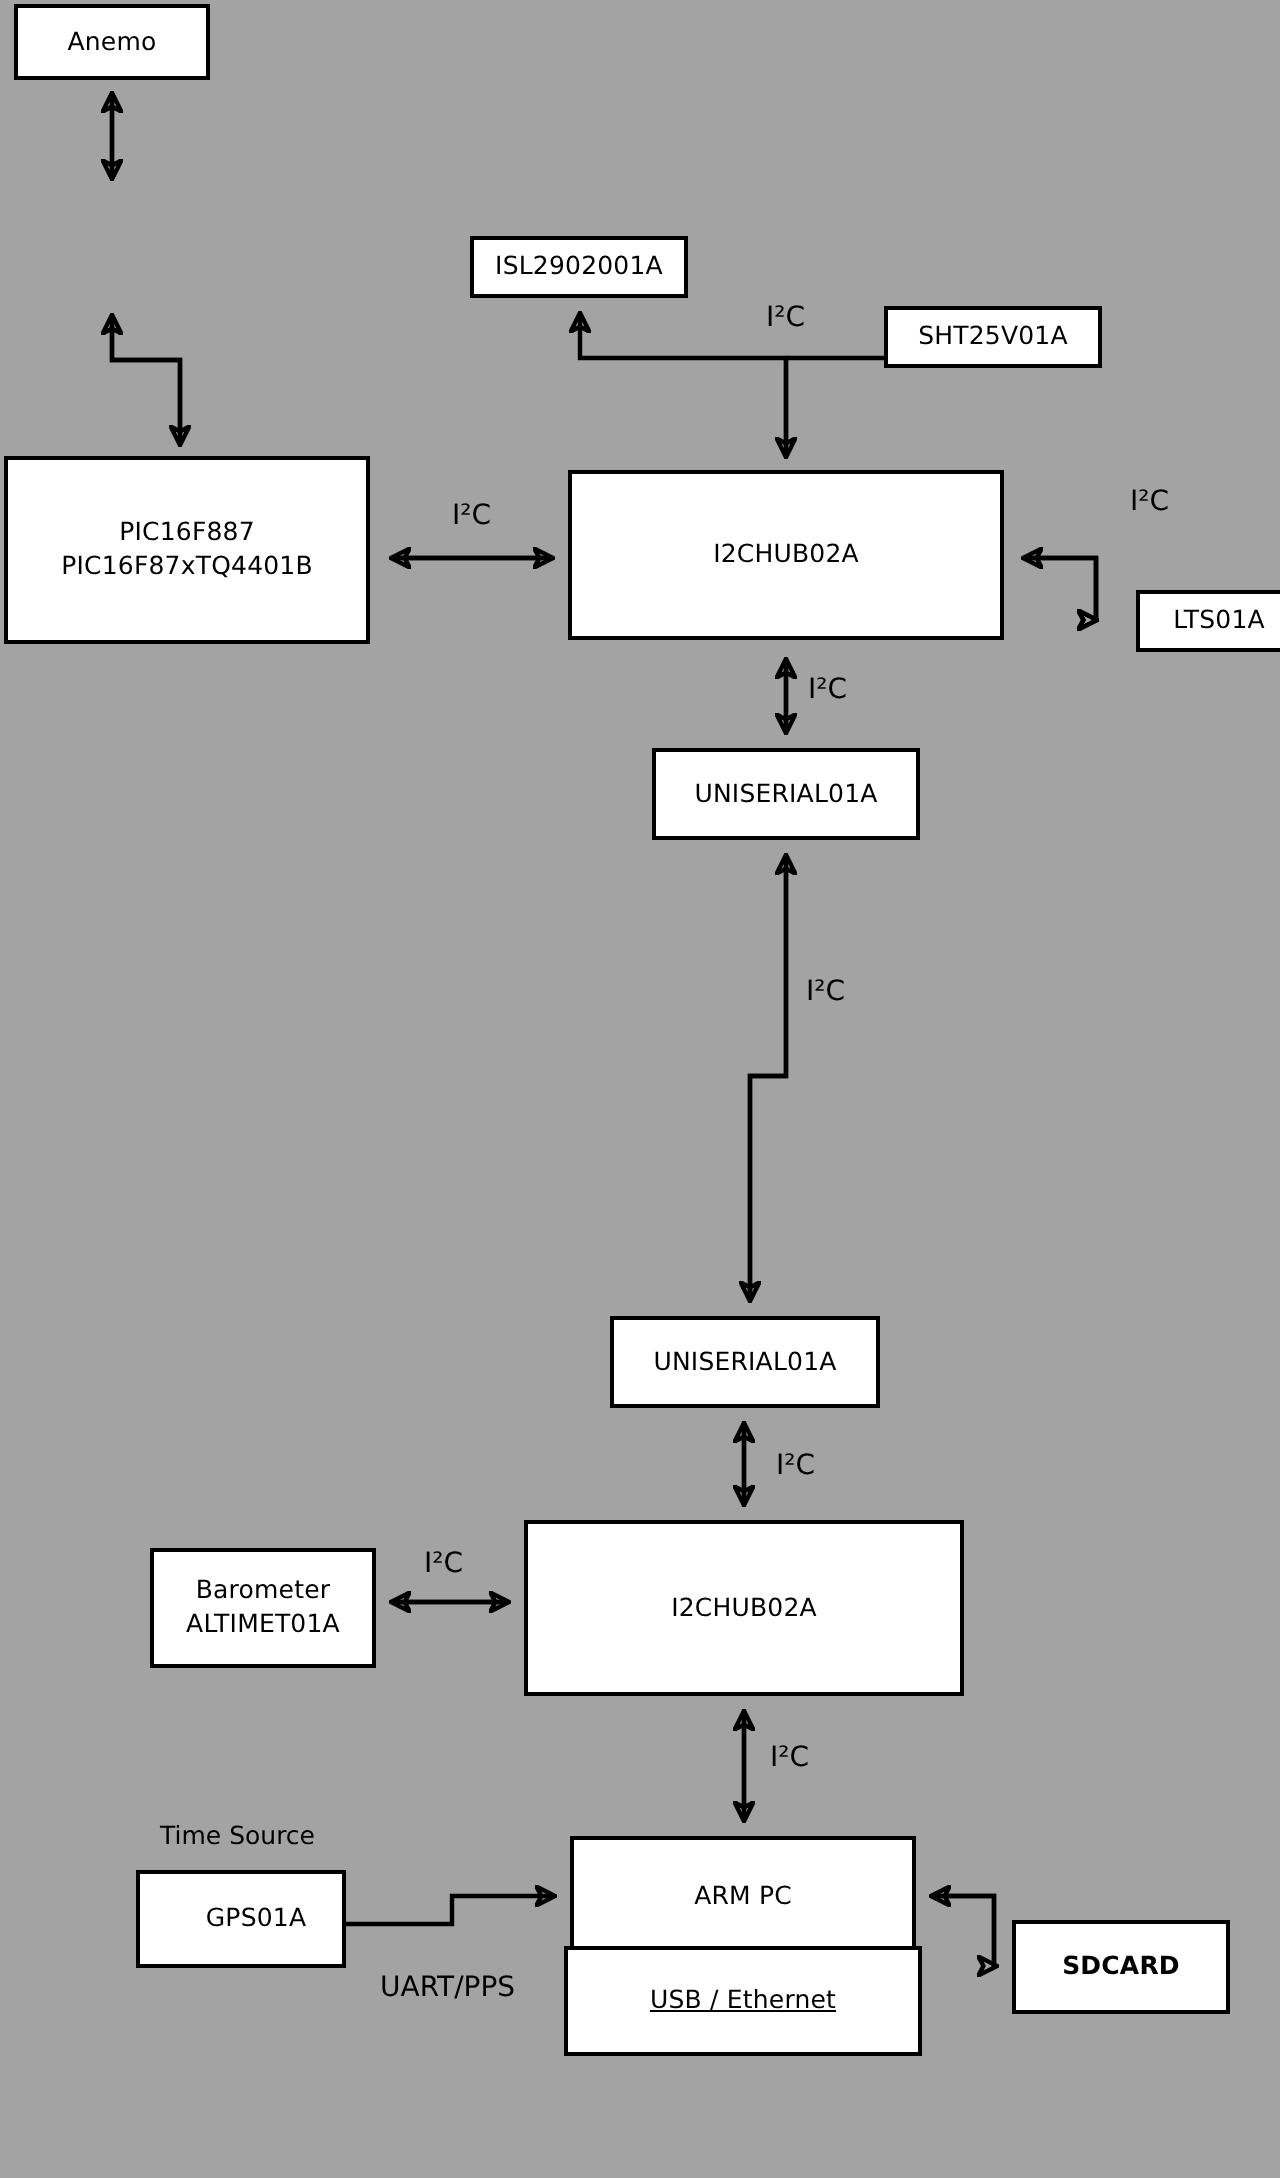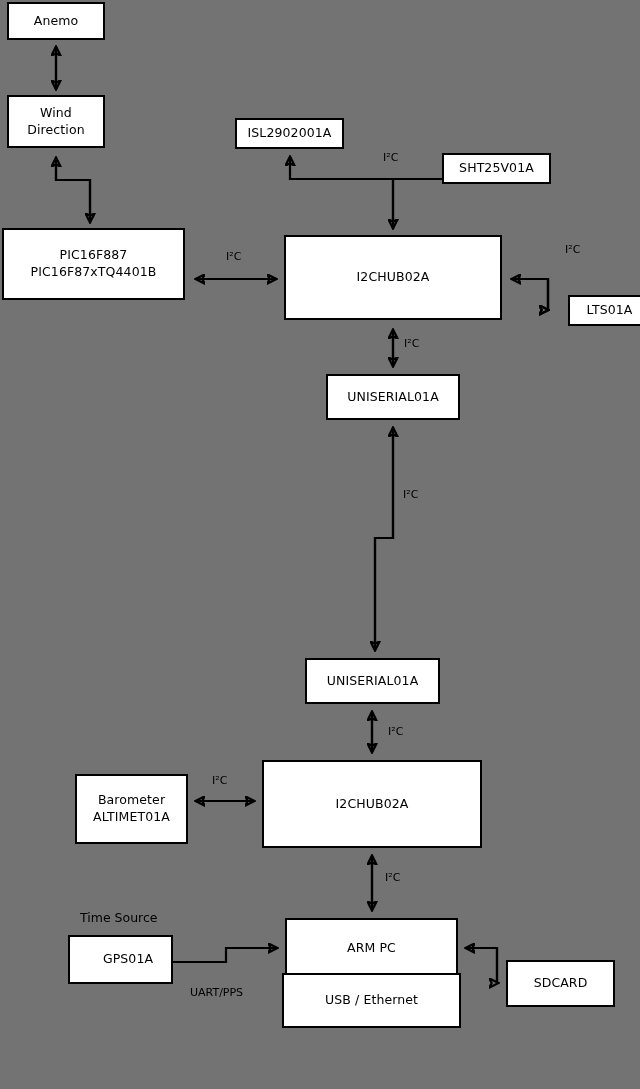--- a/index.html
+++ b/index.html
@@ -7,21 +7,21 @@
     padding: 0;
     background: #ffffff;
   }
   body {
     font-family: "DejaVu Sans", "Liberation Sans", sans-serif;
   }
   #diagram {
     position: relative;
     width: 640px;
     height: 1089px;
-    background: #737373;
+    background: #a3a3a3;
     overflow: hidden;
   }
   .node {
     position: absolute;
     box-sizing: border-box;
     border: 2px solid #000000;
     background: #ffffff;
     display: flex;
     align-items: center;
     justify-content: center;
@@ -31,21 +31,21 @@
     color: #000000;
     letter-spacing: 0.1px;
     z-index: 3;
   }
   .node .label {
     display: block;
     white-space: pre-line;
   }
   .edge-label {
     position: absolute;
-    font-size: 11px;
+    font-size: 14px;
     color: #000000;
     white-space: nowrap;
     z-index: 4;
   }
   .free-label {
     position: absolute;
     font-size: 12.5px;
     color: #000000;
     white-space: nowrap;
     z-index: 4;
@@ -117,26 +117,22 @@
     <path d="M466,948 L497,948 L497,983 L498,983" marker-end="url(#ah)"></path>
 
     <line x1="372" y1="986" x2="372" y2="1024" marker-end="url(#ah)"></line>
     <line x1="372" y1="1024" x2="372" y2="986" marker-end="url(#ah)"></line>
   </svg>
 
   <div class="node" style="left:7px; top:2px; width:98px; height:38px;">
     <span class="label">Anemo</span>
   </div>
 
-  <div class="node" style="left:7px; top:95px; width:98px; height:53px;">
-    <span class="label">Wind
-Direction</span>
-  </div>
-
-  <div class="node" style="left:2px; top:228px; width:183px; height:72px;justify-content:center;">
+
+  <div class="node" style="left:2px; top:228px; width:183px; height:94px;justify-content:center;">
     <span class="label">PIC16F887
 PIC16F87xTQ4401B</span>
   </div>
 
   <div class="node" style="left:235px; top:118px; width:109px; height:31px;text-align:right;">
     <span class="label">ISL2902001A</span>
   </div>
 
   <div class="node" style="left:442px; top:118px; width:109px; height:31px;margin-top:35px;">
     <span class="label">SHT25V01A</span>
@@ -155,38 +151,38 @@
   </div>
 
   <div class="node" style="left:305px; top:658px; width:135px; height:46px;">
     <span class="label">UNISERIAL01A</span>
   </div>
 
   <div class="node" style="left:262px; top:760px; width:220px; height:88px;">
     <span class="label">I2CHUB02A</span>
   </div>
 
-  <div class="node" style="left:75px; top:774px; width:113px; height:70px;">
+  <div class="node" style="left:75px; top:774px; width:113px; height:60px;">
     <span class="label">Barometer
 ALTIMET01A</span>
   </div>
 
   <div class="node" style="left:68px; top:935px; width:105px; height:49px;padding-left:15px;">
     <span class="label">GPS01A</span>
   </div>
 
   <div class="node" style="left:285px; top:918px; width:173px; height:60px;justify-content:center;">
     <span class="label">ARM PC</span>
   </div>
 
-  <div class="node" style="left:506px; top:960px; width:109px; height:47px;">
+  <div class="node" style="left:506px; top:960px; width:109px; height:47px;font-weight:bold;">
     <span class="label">SDCARD</span>
   </div>
 
-  <div class="node" style="left:282px; top:973px; width:179px; height:55px;">
+  <div class="node" style="left:282px; top:973px; width:179px; height:55px;text-decoration:underline;">
     <span class="label">USB / Ethernet</span>
   </div>
 
   <div class="free-label" style="left:80px; top:910px;">Time Source</div>
 
   <div class="edge-label" style="left:226px; top:250px;">I²C</div>
 
   <div class="edge-label" style="left:383px; top:151px;">I²C</div>
 
   <div class="edge-label" style="left:565px; top:243px;">I²C</div>

